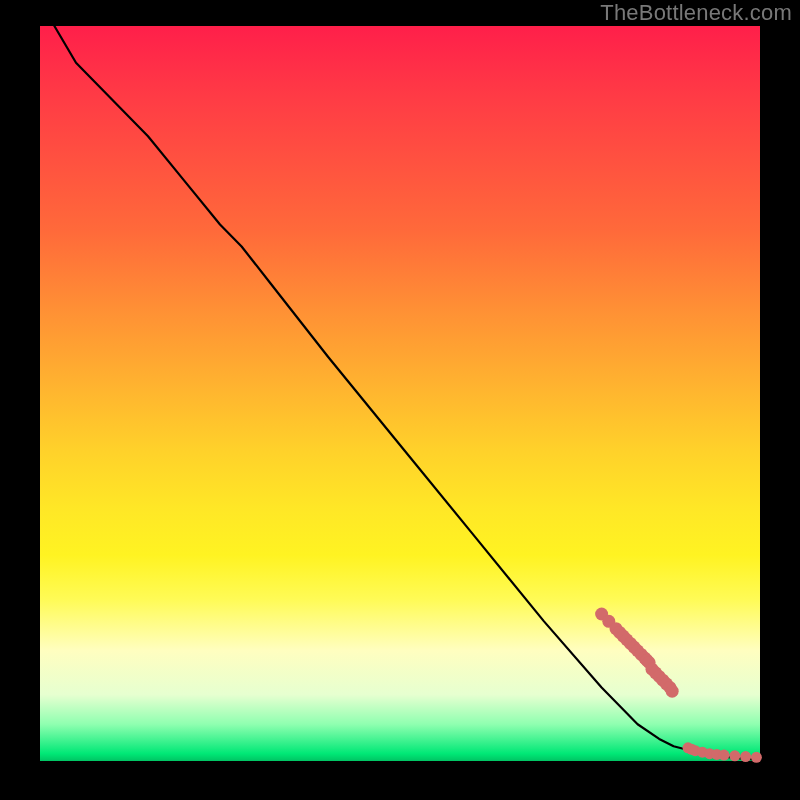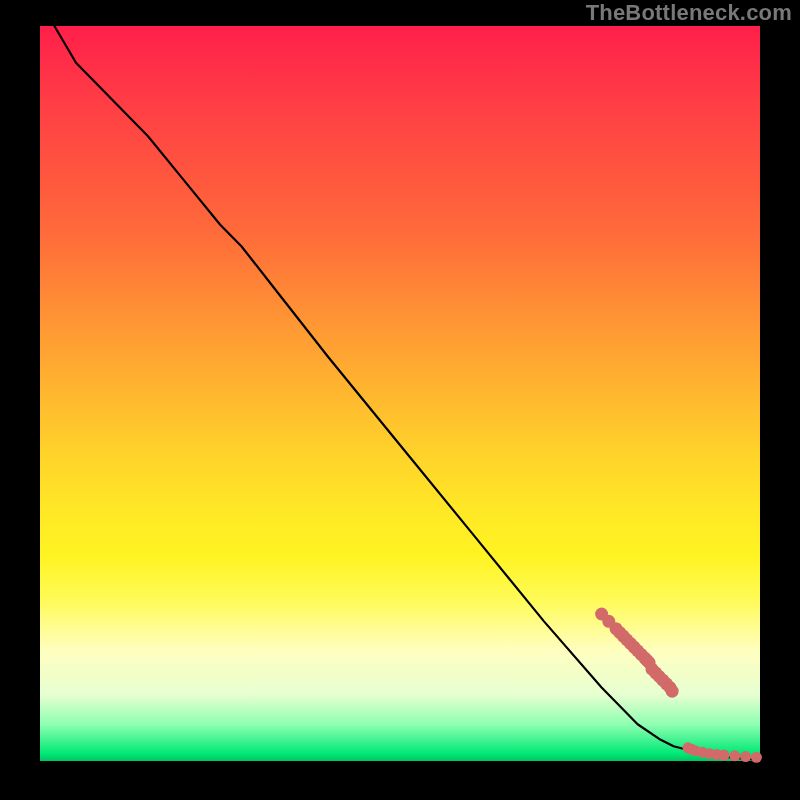--- a/index.html
+++ b/index.html
@@ -16,21 +16,21 @@
     width: 800px;
     height: 800px;
     background: #000;
   }
   .attribution {
     position: absolute;
     top: 0;
     right: 8px;
     color: #787878;
     font-size: 22px;
-    font-weight: 700;
+    font-weight: 400;
     letter-spacing: 0.2px;
     z-index: 5;
     user-select: none;
   }
   
   .plot-area {
     position: absolute;
     left: 40px;
     top: 26px;
     width: 720px;

